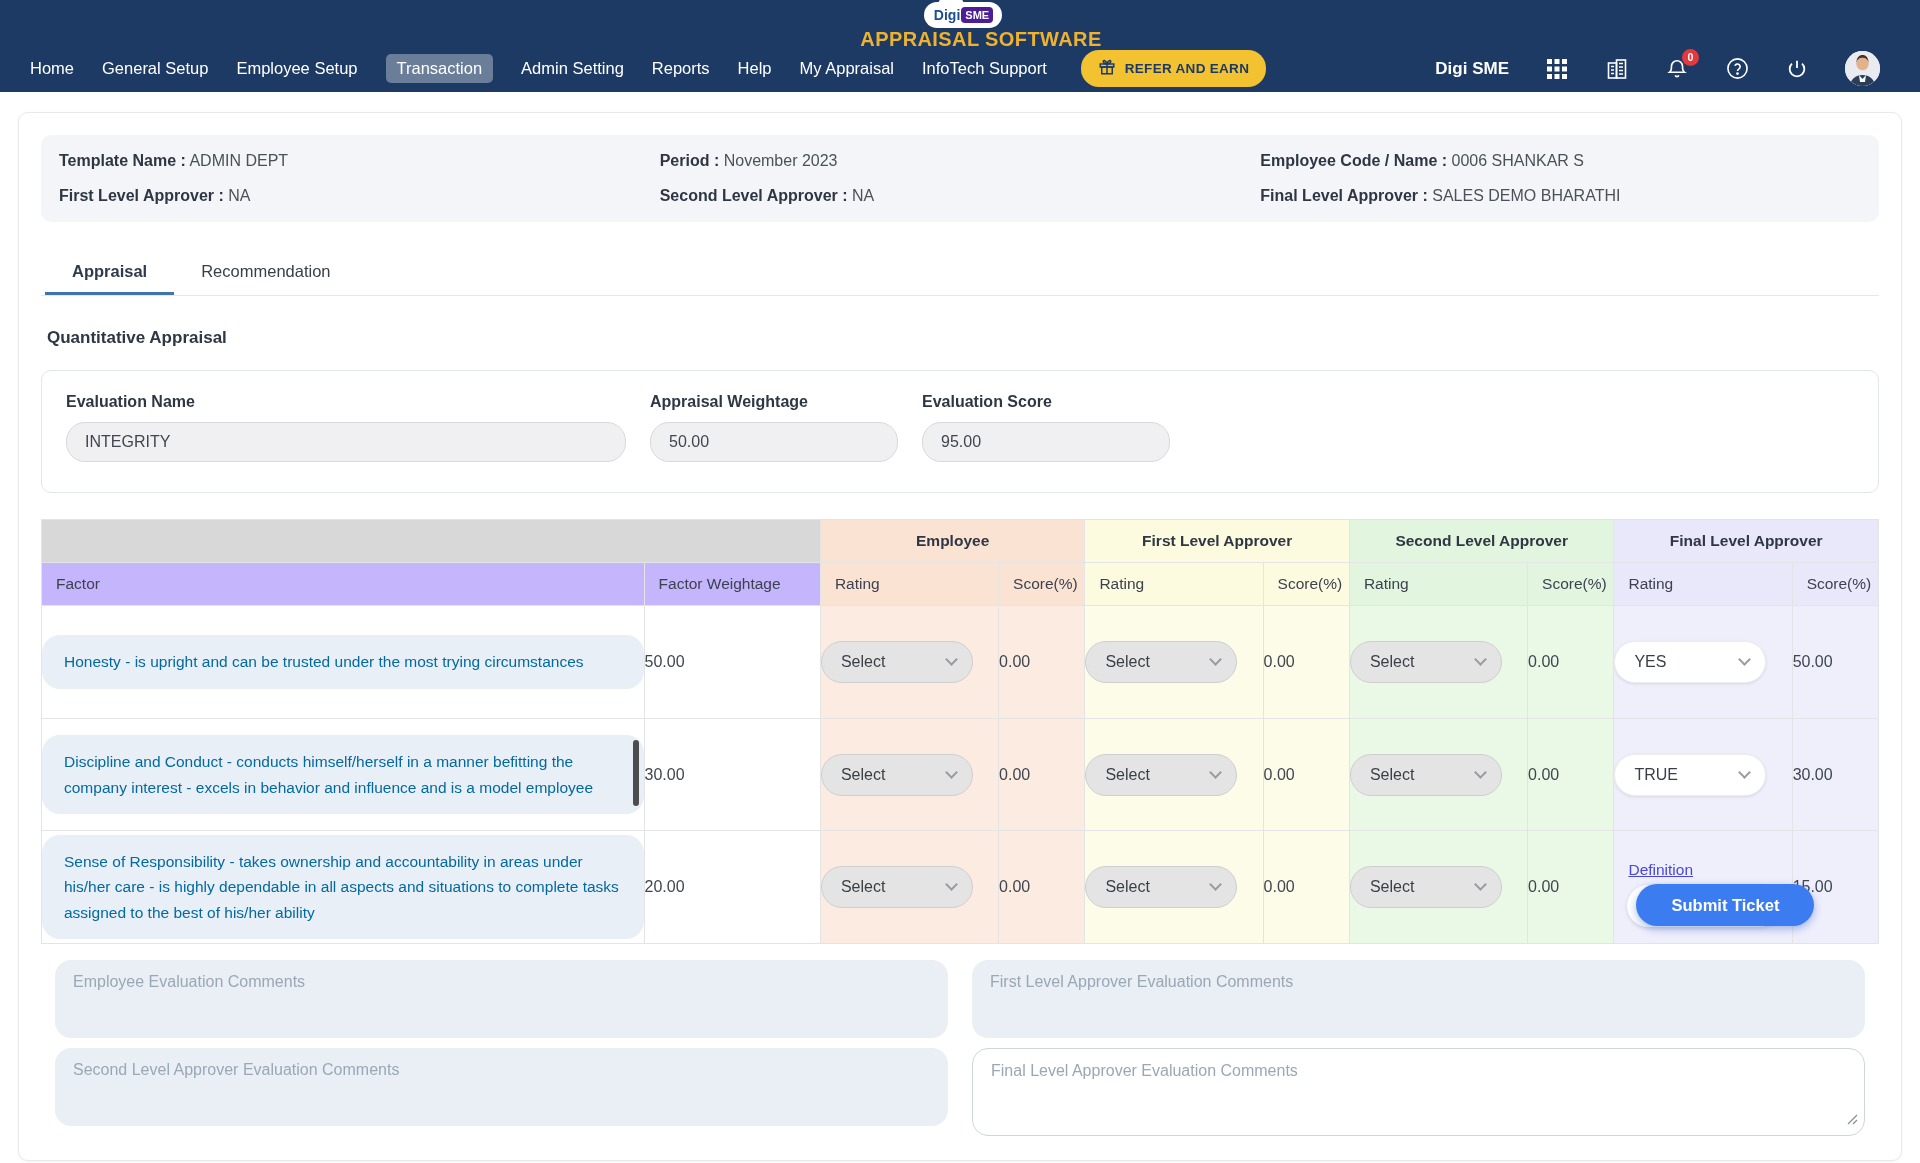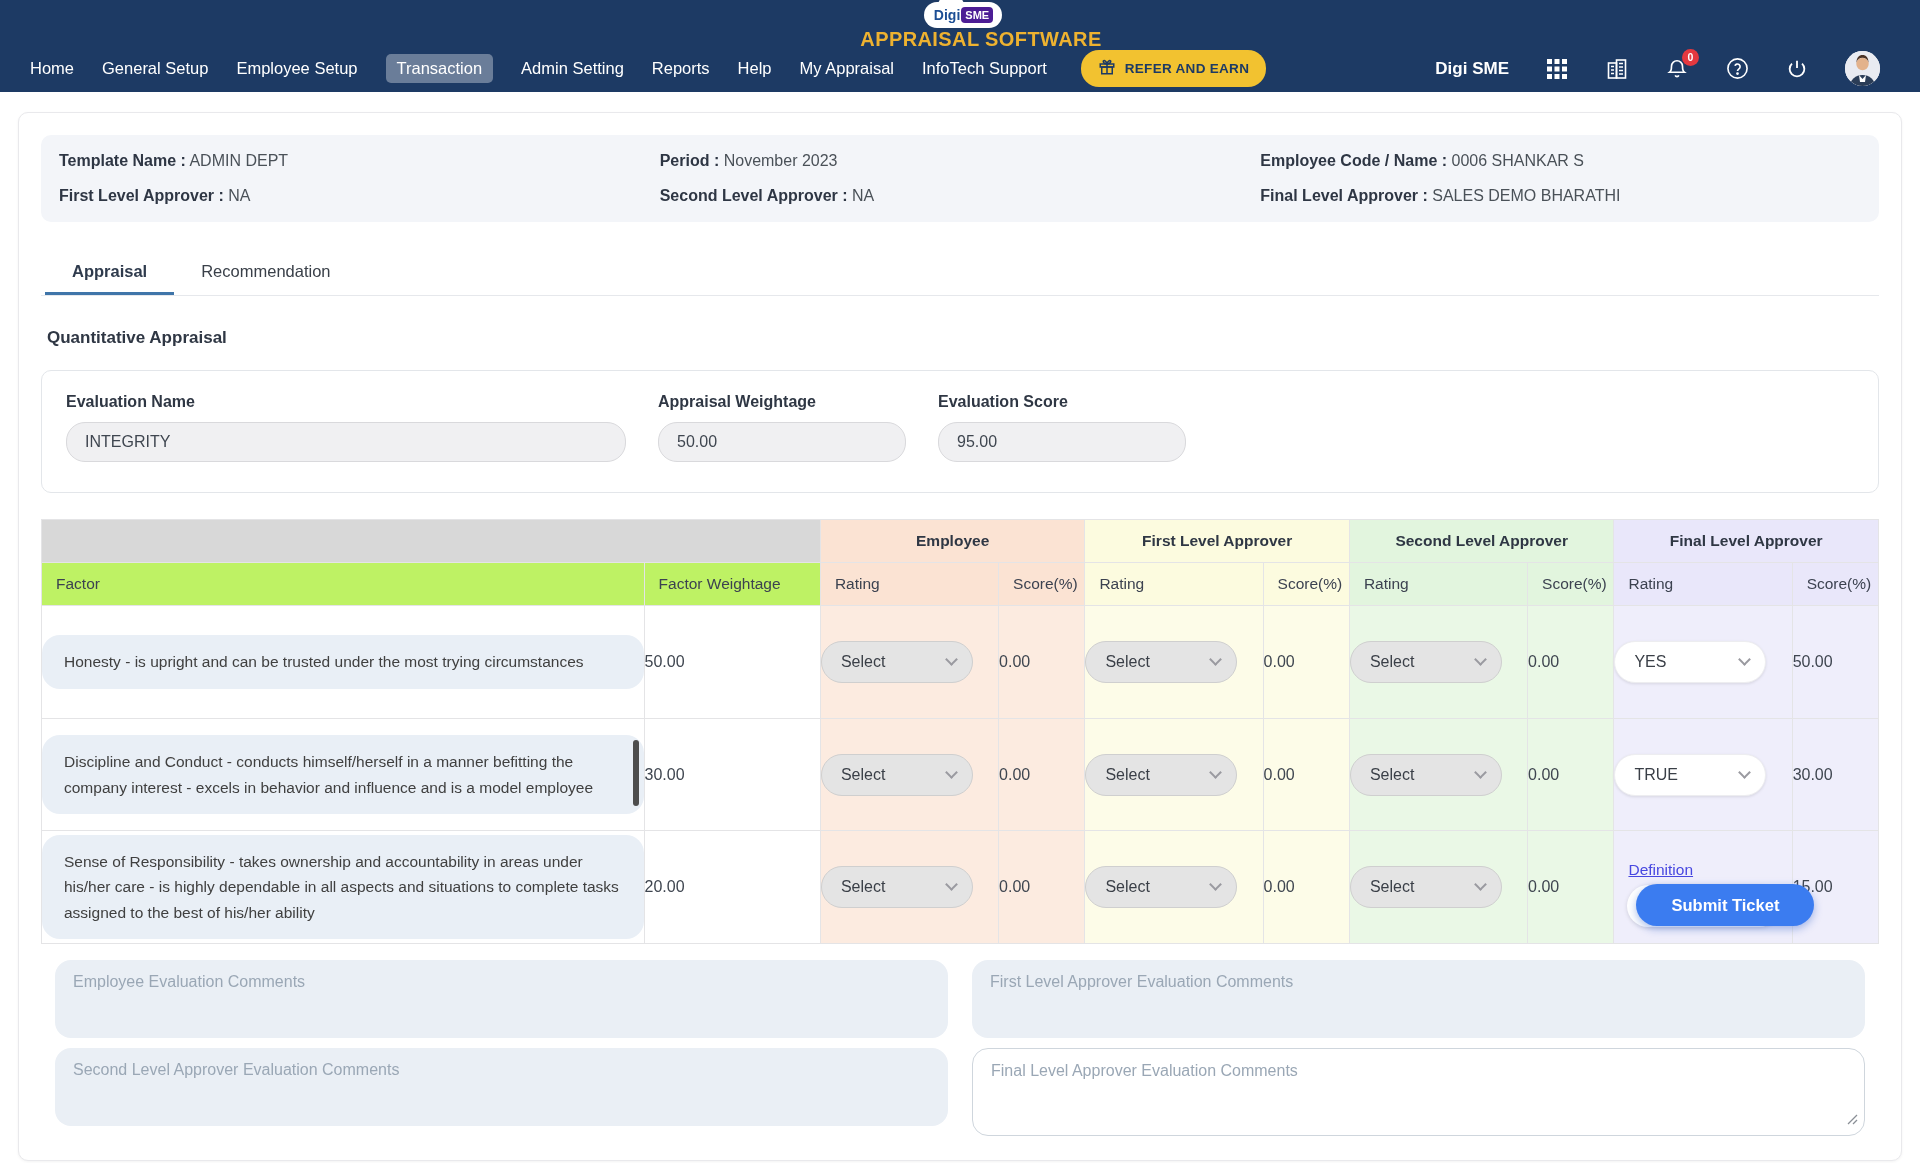--- a/index.html
+++ b/index.html
@@ -53,49 +53,49 @@
     display:grid; grid-template-columns:1fr 1fr 1fr; row-gap:17px; font-size:16px;
   }
   .info-label { font-weight:bold; color:#2e3644; }
   .info-value { color:#4a5158; }
   
   .tabs { display:flex; border-bottom:1px solid #e6e8ec; margin-top:26px; padding-left:4px; }
   .tab { padding:14px 27px 11px; font-size:16.5px; color:#3a4049; cursor:pointer; border-bottom:3px solid transparent; }
   .tab.active { font-weight:bold; color:#2f3b4d; border-bottom-color:#3f75a9; }
   .section-title { font-size:17px; font-weight:bold; color:#2f3744; margin:32px 0 22px; padding-left:6px; }
   
-  .eval-panel { border:1px solid #e3e6ea; border-radius:10px; padding:22px 24px 30px; display:flex; gap:32px; }
+  .eval-panel { border:1px solid #e3e6ea; border-radius:10px; padding:22px 24px 30px; display:flex; gap:24px; }
   .field-label { font-weight:bold; font-size:16px; color:#2f3744; margin-bottom:11px; }
   .field-input {
     height:40px; border-radius:19px; background:#f0f0f2; border:1px solid #d9d9dc;
     padding:0 18px; font-size:16px; color:#3f4650; font-family:inherit; width:100%;
   }
   .w-name { width:560px; } .w-sm { width:248px; }
   
   .appraisal-table { border-collapse:collapse; width:100%; margin-top:26px; table-layout:fixed; font-size:16px; }
   .appraisal-table th, .appraisal-table td { border:1px solid #e4e4e6; padding:0; }
   .group-row th { height:43px; font-size:15.5px; font-weight:bold; color:#2f3744; text-align:center; }
   .g-blank  { background:#d8d8d8; }
   .g-emp    { background:#fbe3d3; }
   .g-first  { background:#fcfbdf; }
   .g-second { background:#e2f5de; }
   .g-final  { background:#e9e7fa; }
   .sub-row th { height:43px; font-weight:500; color:#3c4250; text-align:left; padding-left:14px; font-size:15.5px; }
-  .h-white { background:#bef264; }
+  .h-white { background:#c4b5fd; }
   .bg-emp    { background:#fcebe0; }
   .bg-first  { background:#fdfce8; }
   .bg-second { background:#eaf8e6; }
   .bg-final  { background:#efeefb; }
   .row-1 td { height:113px; }
   .row-2 td { height:112px; }
   .row-3 td { height:113px; }
   .cell-factor { background:#fff; padding:10px 9px; vertical-align:middle; }
   .factor-chip {
     background:#e9eff6; border-radius:18px; padding:14px 22px;
-    font-size:15.5px; line-height:1.62; color:#404040; position:relative;
+    font-size:15.5px; line-height:1.62; color:#0369a1; position:relative;
   }
   .factor-chip.has-scrollbar::after {
     content:""; position:absolute; top:5px; right:5px; width:6px; height:84%;
     background:#4d4d4d; border-radius:3px;
   }
   .cell-wt { background:#fff; padding-left:14px; color:#3f4650; vertical-align:middle; }
   .cell-rating { padding-left:16px; vertical-align:middle; }
   .pill {
     width:152px; height:42px; border-radius:21px; display:flex; align-items:center;
     justify-content:space-between; padding:0 16px 0 19px; font-size:16px; color:#3a3f47; cursor:pointer;

